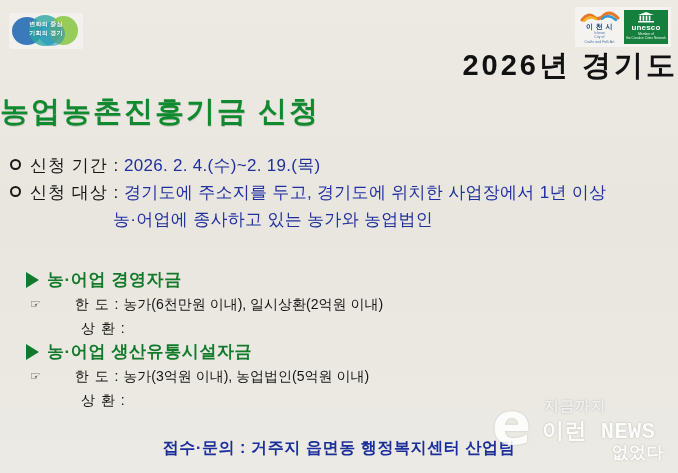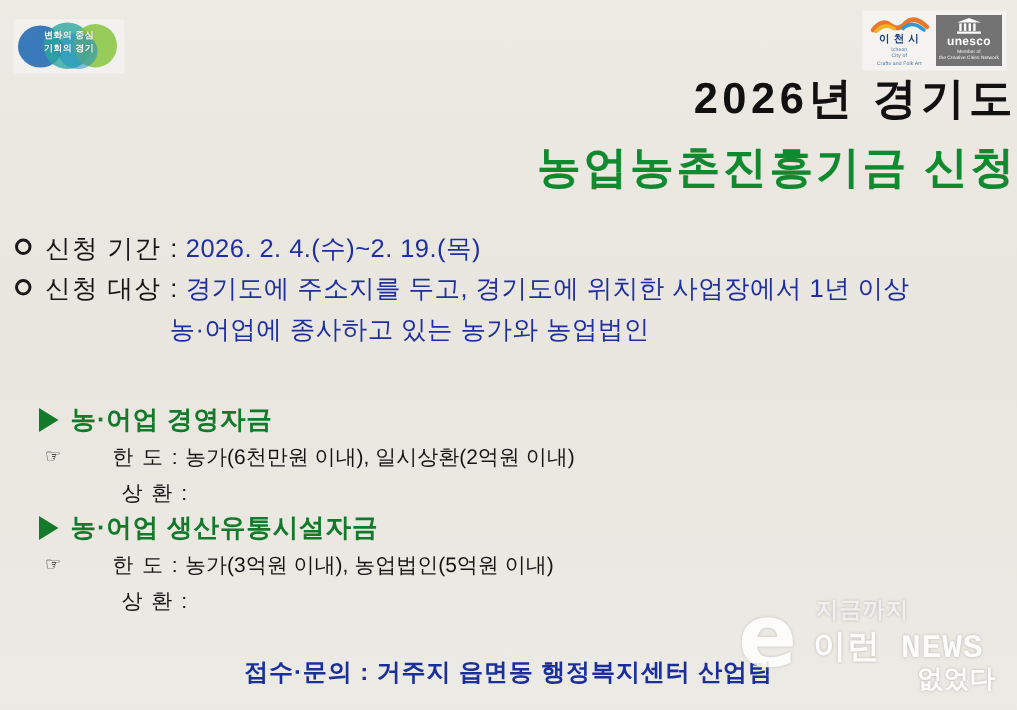--- a/index.html
+++ b/index.html
@@ -82,21 +82,21 @@
   }
   .icheon .sub {
     font-size: 3.4px;
     color: #4a6fa5;
     line-height: 4.4px;
     letter-spacing: .1px;
   }
   .unesco {
     width: 45px;
     height: 34px;
-    background: #737373;
+    background: #15803d;
     color: #fff;
     text-align: center;
     position: relative;
     padding-top: 2px;
     box-sizing: border-box;
   }
   .unesco .temple { display:block; margin: 0 auto; }
   .unesco .word {
     font-size: 8px;
     font-weight: bold;
@@ -119,21 +119,21 @@
     font-size: 29px;
     font-weight: bold;
     color: #111111;
     letter-spacing: 3px;
     font-family: "Liberation Sans", "DejaVu Sans", sans-serif;
   }
   .title-sub {
     position: absolute;
     left: 0; right: 0;
     top: 92px;
-    text-align: right;
+    text-align: left;
     font-size: 29px;
     font-weight: bold;
     color: #0f8a2e;
     letter-spacing: 2px;
     text-shadow: 0.5px 0.5px 0 rgba(0,0,0,.15);
   }
 
   
   .info {
     position: absolute;

